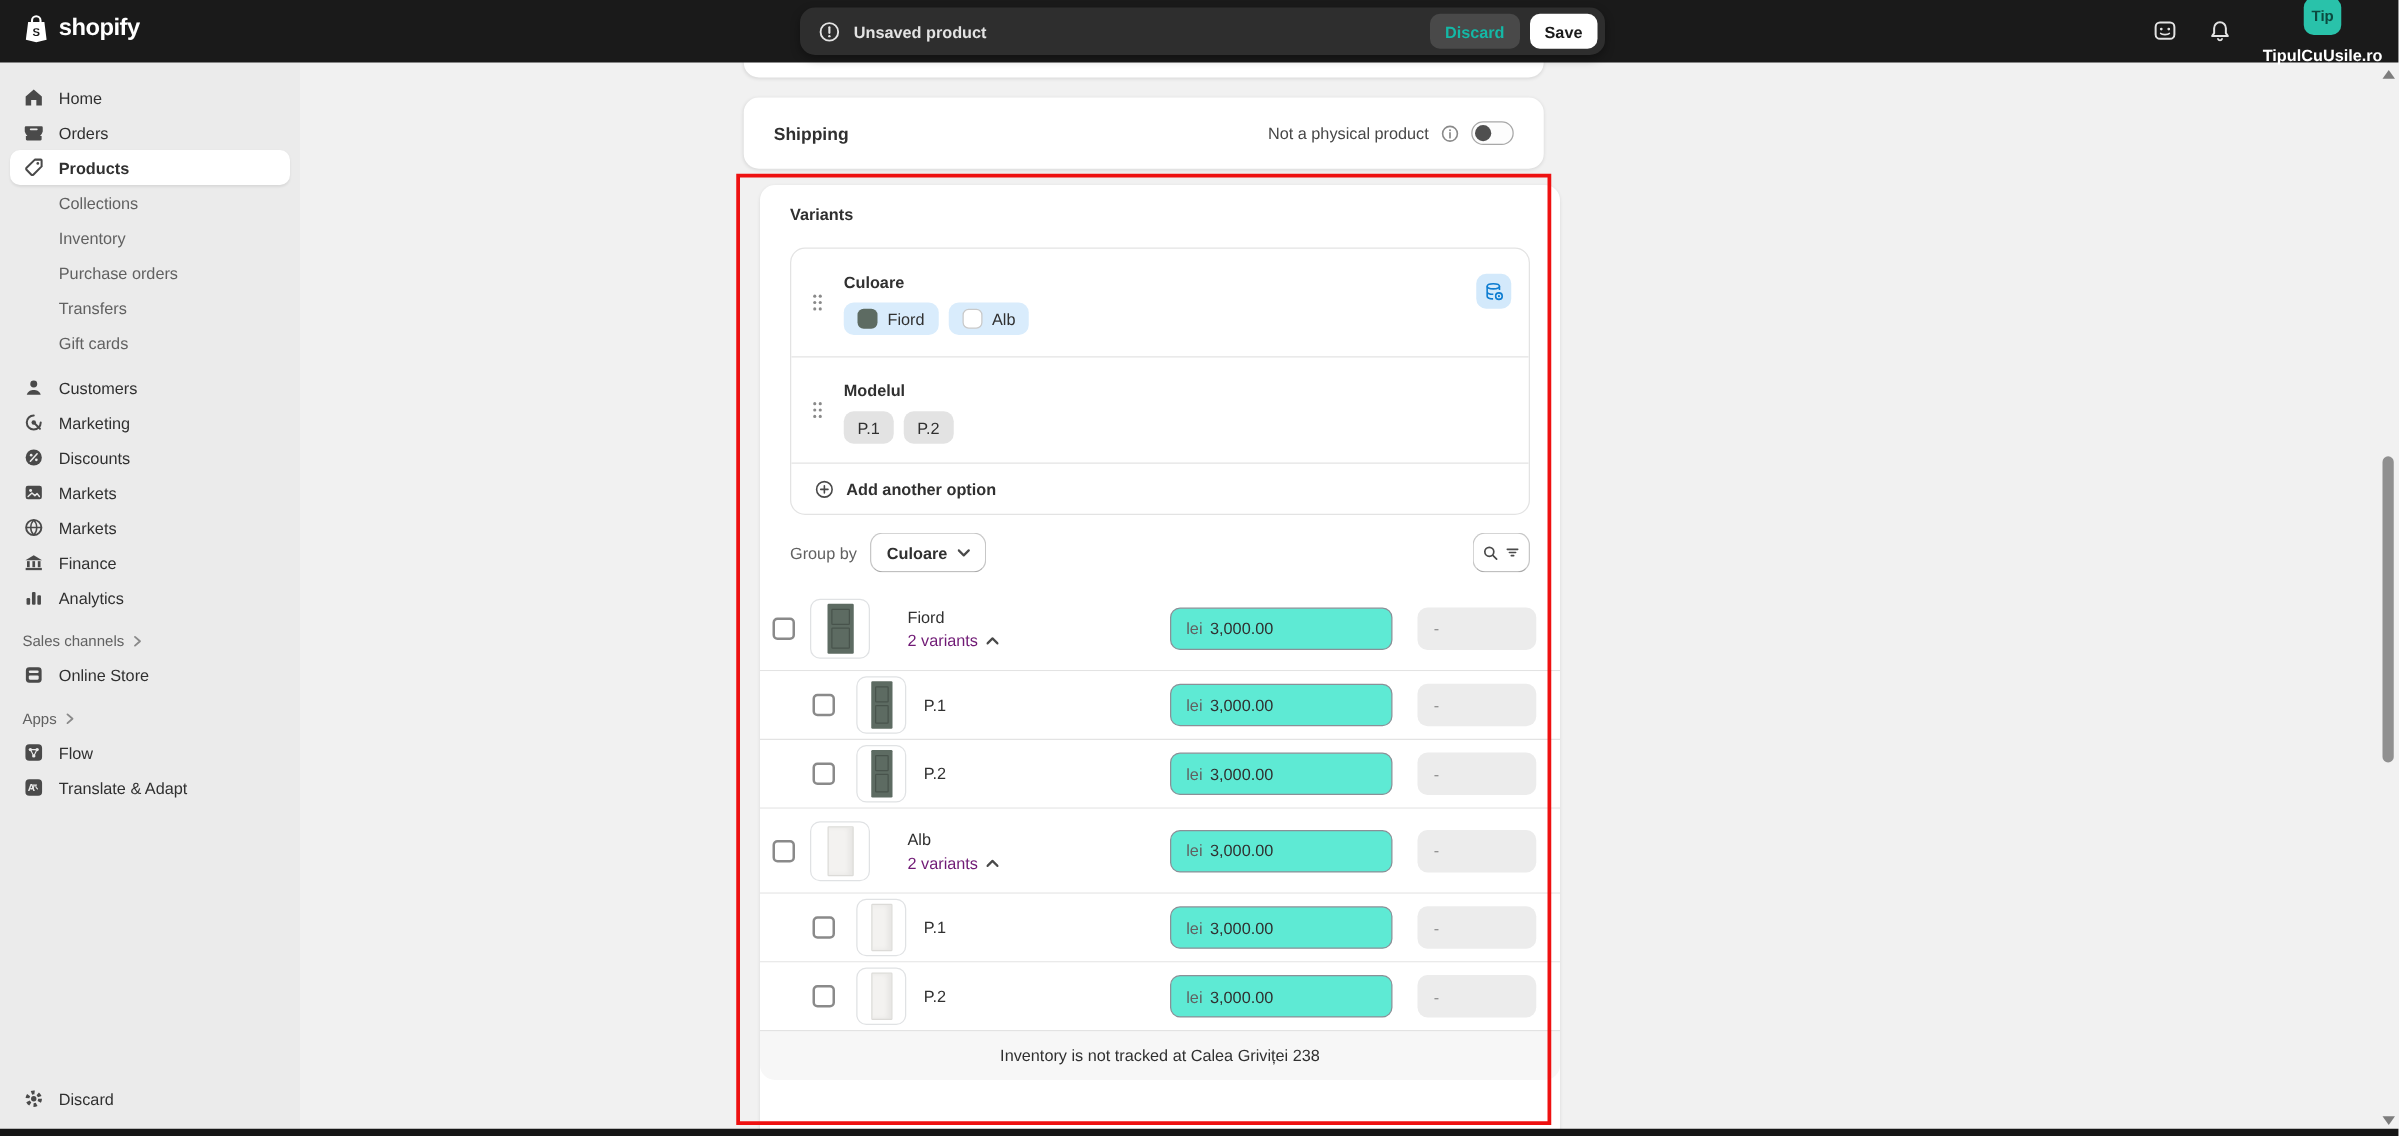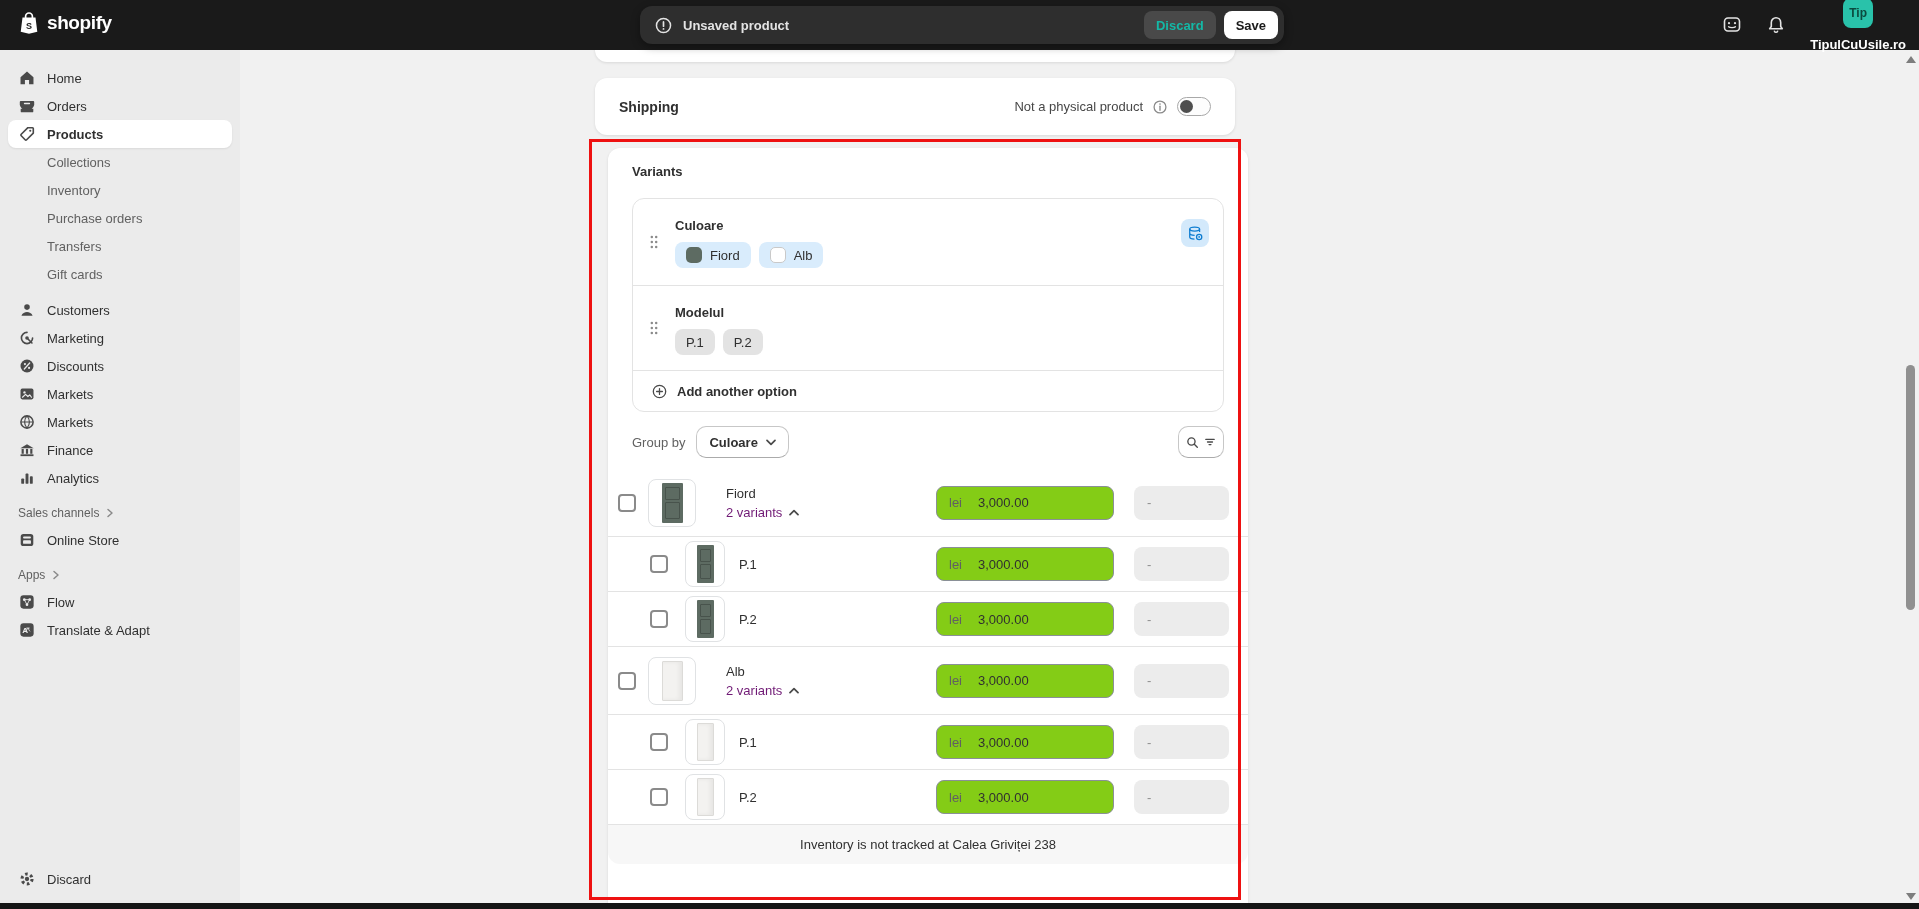--- a/index.html
+++ b/index.html
@@ -97,21 +97,21 @@
   .door.dark { background:#5d6b62; }
   .door.dark::before, .door.dark::after { content:""; position:absolute; left:3px; right:3px; border:1px solid rgba(0,0,0,.22); border-radius:1px; }
   .door.dark::before { top:4px; height:11px; }
   .door.dark::after { top:19px; bottom:4px; }
   .door.light { background:#f3f2f0; border:1px solid #dcdbd8; box-shadow:inset -3px 0 4px rgba(0,0,0,.05); }
   .vinfo { left:118px; display:flex; flex-direction:column; gap:4px; }
   .vname { font-size:13px; color:#303030; }
   .vcount { font-size:13px; color:#701a75; display:flex; align-items:center; gap:7px; cursor:pointer; }
   .vcount svg { color:#4a4a4a; }
   .sublabel { left:131px; font-size:13px; color:#303030; }
-  .pricebox { left:328px; width:178px; height:34px; border:1px solid #8a9097; border-radius:8px; background:#84cc16; display:flex; align-items:center; gap:16px; padding:0 12px; font-size:13px; cursor:text; }
+  .pricebox { left:328px; width:178px; height:34px; border:1px solid #8a9097; border-radius:8px; background:#5eead4; display:flex; align-items:center; gap:6px; padding:0 12px; font-size:13px; cursor:text; }
   .cur { color:#616161; }
   .amt { color:#303030; }
   .avail { left:526px; width:95px; height:34px; border-radius:8px; background:#ececec; display:flex; align-items:center; padding:0 13px; font-size:13px; color:#8f8f8f; }
   .tfoot { height:39px; background:#f7f7f7; display:flex; align-items:center; justify-content:center; font-size:13px; color:#303030; border-radius:0 0 12px 12px; }
 
   
   .scroll-up { position:absolute; left:1906px; top:56px; width:0; height:0; border-left:5px solid transparent; border-right:5px solid transparent; border-bottom:7px solid #7d7d7d; cursor:pointer; }
   .scroll-thumb { position:absolute; left:1906px; top:365px; width:9px; height:245px; border-radius:5px; background:#909090; cursor:pointer; }
   .scroll-down { position:absolute; left:1906px; top:893px; width:0; height:0; border-left:5px solid transparent; border-right:5px solid transparent; border-top:7px solid #7d7d7d; cursor:pointer; }
   .bottom-strip { position:absolute; left:0; bottom:0; width:1919px; height:6px; background:#151515; }

